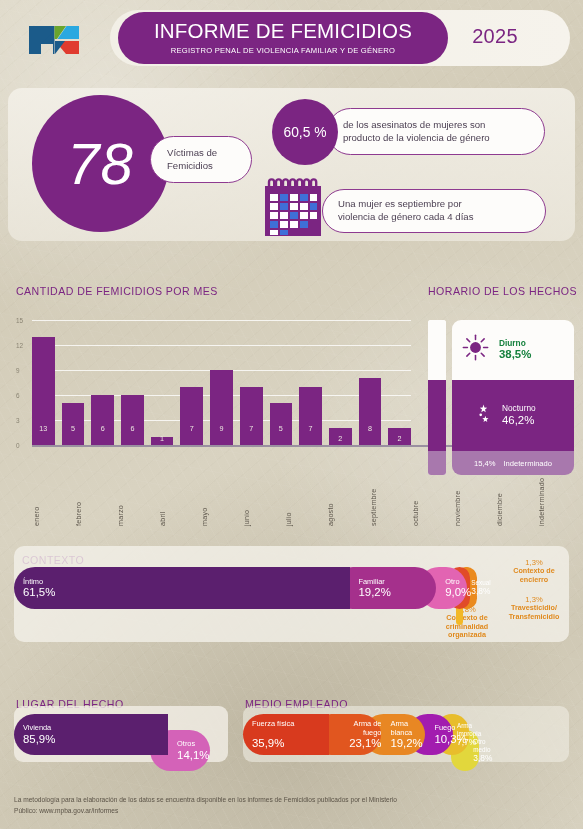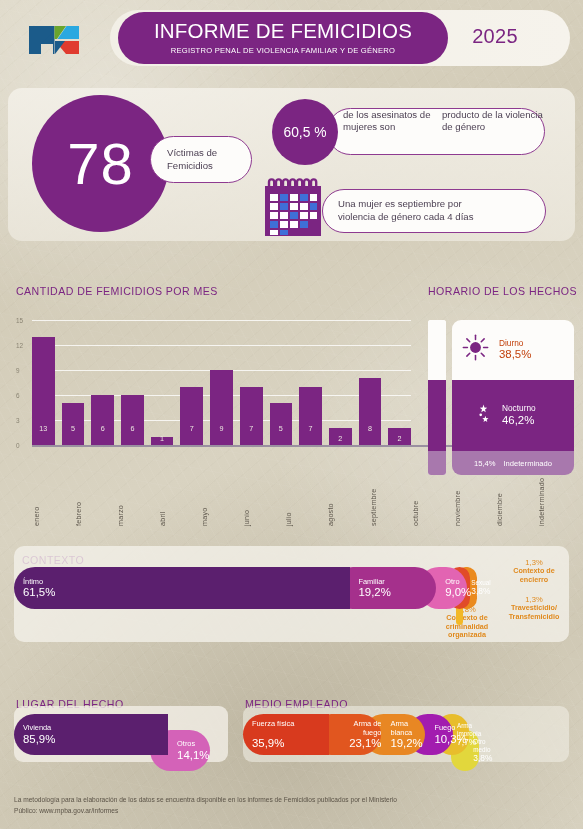--- a/index.html
+++ b/index.html
@@ -59,38 +59,38 @@
   .stats-card{
     position:absolute; left:8px; top:88px; width:567px; height:153px;
     background:linear-gradient(180deg,rgba(243,240,232,.88),rgba(236,232,221,.82));
     border-radius:14px;
   }
   .big-circle{
     position:absolute; left:32px; top:95px; width:137px; height:137px;
     background:#7b2582; border-radius:50%;
     display:flex; align-items:center; justify-content:center;
   }
-  .big-circle span{ color:#fff; font-size:58px; line-height:1; letter-spacing:1px; }
+  .big-circle span{ color:#fff; font-size:58px; line-height:1; letter-spacing:1px;font-style:italic; }
   .vict-pill{
     position:absolute; left:150px; top:136px; width:102px; height:47px;
     background:#fdfcfa; border:1.2px solid #8e3a90; border-radius:24px;
     display:flex; flex-direction:column; justify-content:center; padding-left:16px;
   }
   .vict-pill div{ color:#4b3f52; font-size:9.6px; line-height:1.28; }
 
   .pct-circle{
     position:absolute; left:272px; top:99px; width:66px; height:66px;
     background:#7b2582; border-radius:50%;
     display:flex; align-items:center; justify-content:center;
   }
   .pct-circle span{ color:#fff; font-size:13.8px; }
   .pct-pill{
     position:absolute; left:327px; top:108px; width:218px; height:47px;
     background:#fdfcfa; border:1.2px solid #8e3a90; border-radius:24px;
-    display:flex; flex-direction:row; justify-content:center; padding-left:15px;
+    display:flex; flex-direction:column; justify-content:center; padding-left:15px;
   }
   .pct-pill div{ color:#4b3f52; font-size:9.6px; line-height:1.3; }
 
   .cal-icon{ position:absolute; left:262px; top:178px; width:62px; height:60px; }
   .cal-pill{
     position:absolute; left:322px; top:189px; width:224px; height:44px;
     background:#fdfcfa; border:1.2px solid #8e3a90; border-radius:22px;
     display:flex; flex-direction:column; justify-content:center; padding-left:15px;
   }
   .cal-pill div{ color:#4b3f52; font-size:9.6px; line-height:1.32; }
@@ -154,21 +154,21 @@
     position:absolute; left:452px; top:320px; width:122px; height:155px;
     border-radius:9px; overflow:hidden;
     display:flex; flex-direction:column;
   }
   .hor-day{ flex:0 0 38.5%; background:#fdfcfa; display:flex; align-items:center; padding-left:10px; }
   .hor-night{ flex:0 0 46.2%; background:#7b2582; display:flex; align-items:center; padding-left:10px; }
   .hor-ind{ flex:1 1 auto; background:#a878ad; display:flex; align-items:center; justify-content:center; gap:8px; }
   .hor-lbl{ margin-left:10px; line-height:1.22; }
   .hor-lbl .n{ font-size:8.3px; }
   .hor-lbl .v{ font-size:11.4px; }
-  .hor-day .hor-lbl{ color:#c2410c; }
+  .hor-day .hor-lbl{ color:#15803d;font-weight:bold; }
   .hor-night .hor-lbl{ color:#fff; }
   .hor-ind span{ color:#fff; font-size:7.6px; }
 
   
   .ctx-card{
     position:absolute; left:14px; top:546px; width:555px; height:96px;
     background:rgba(243,240,232,.80); border-radius:10px;
   }
   .ctx-bar{
     position:absolute; left:14px; top:567px; height:42px; width:545px;

